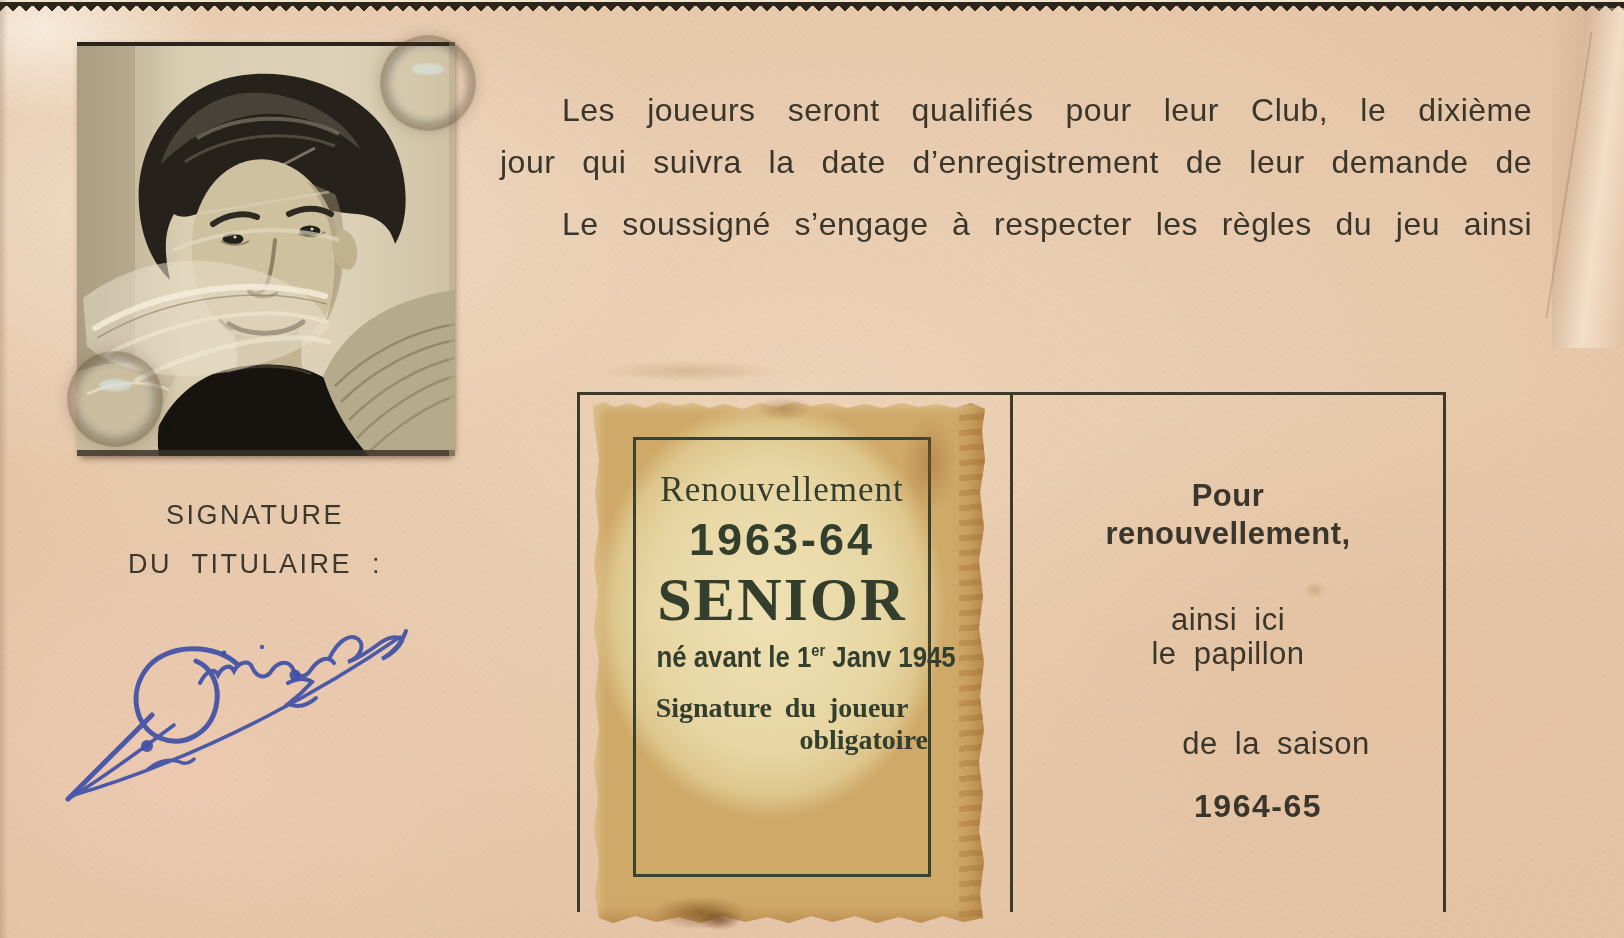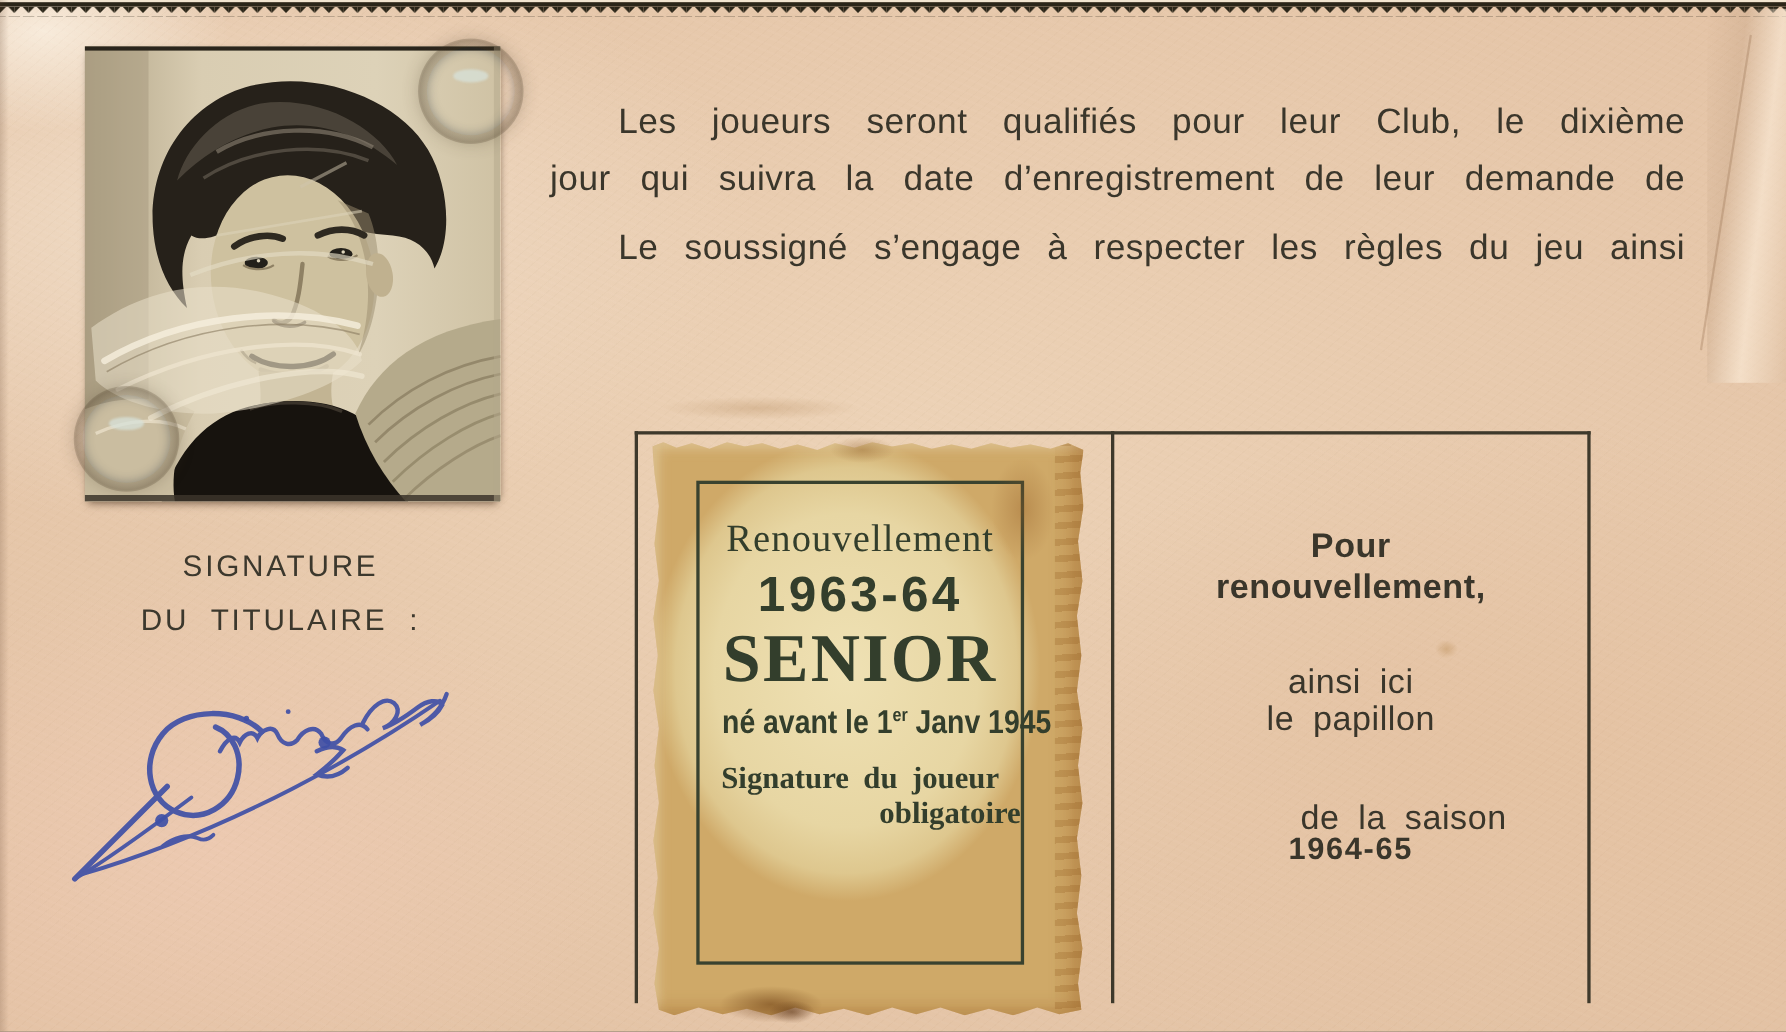--- a/index.html
+++ b/index.html
@@ -75,21 +75,21 @@
   .st3{top:124px;font-family:"Liberation Serif",serif;font-size:62px;font-weight:bold;letter-spacing:2px;}
   .st4{top:200px;font-size:30px;font-weight:bold;transform:scaleX(.86);white-space:nowrap;}
   .st4 sup{font-size:17px;}
   .st5{top:252px;font-family:"Liberation Serif",serif;font-size:28px;font-weight:bold;word-spacing:6px;}
   .st6{top:284px;font-family:"Liberation Serif",serif;font-size:28px;font-weight:bold;text-align:right;}
   
   .renew{position:absolute;left:1013px;width:430px;text-align:center;color:#3a362b;
      font-size:31px;word-spacing:8px;letter-spacing:.5px;}
   .rn-b{font-weight:bold;}
   .rn0{top:478px;} .rn1{top:516px;} .rn2{top:602px;} .rn3{top:636px;} .rn4{top:726px;margin-left:48px;}
-  .rn5{top:756px;font-size:28px;letter-spacing:1.5px;}
+  .rn5{top:788px;font-size:32px;letter-spacing:1.5px;padding-left:30px;}
   
   .stain{position:absolute;border-radius:50%;pointer-events:none;}
   .stain-a{left:890px;top:398px;width:80px;height:130px;background:radial-gradient(closest-side, rgba(150,95,40,.38), rgba(150,95,40,0) 72%);}
   .stain-b{left:742px;top:392px;width:84px;height:34px;background:radial-gradient(closest-side, rgba(140,90,35,.40), rgba(140,90,35,0) 70%);}
   .stain-c{left:636px;top:890px;width:130px;height:46px;background:radial-gradient(closest-side, rgba(105,58,15,.55), rgba(105,58,15,0) 72%);}
   .stain-d{left:690px;top:905px;width:60px;height:30px;background:radial-gradient(closest-side, rgba(80,40,10,.5), rgba(80,40,10,0) 70%);}
   .stain-e{left:1300px;top:578px;width:30px;height:24px;background:radial-gradient(closest-side, rgba(170,120,55,.32), rgba(170,120,55,0) 70%);}
   .stain-f{left:560px;top:356px;width:260px;height:30px;background:radial-gradient(closest-side, rgba(150,100,45,.22), rgba(150,100,45,0) 70%);}
 </style>
 </head>

